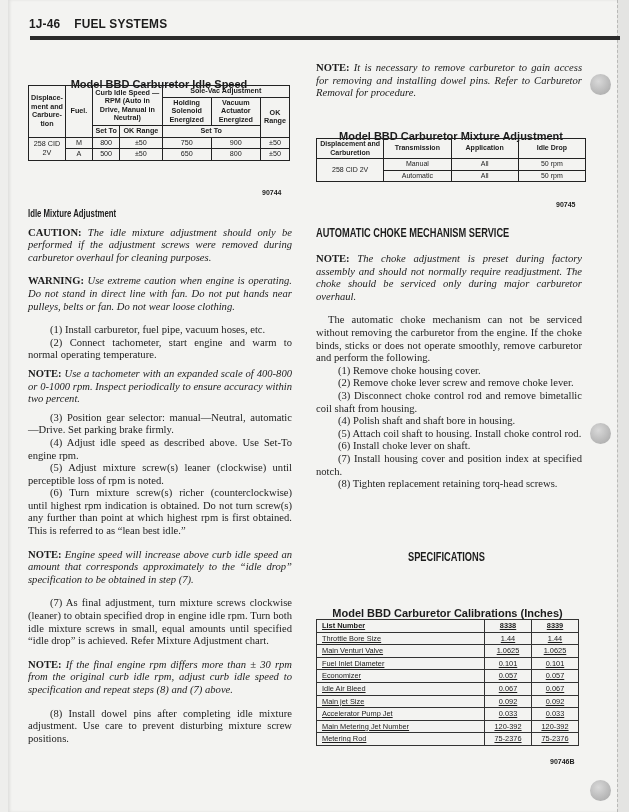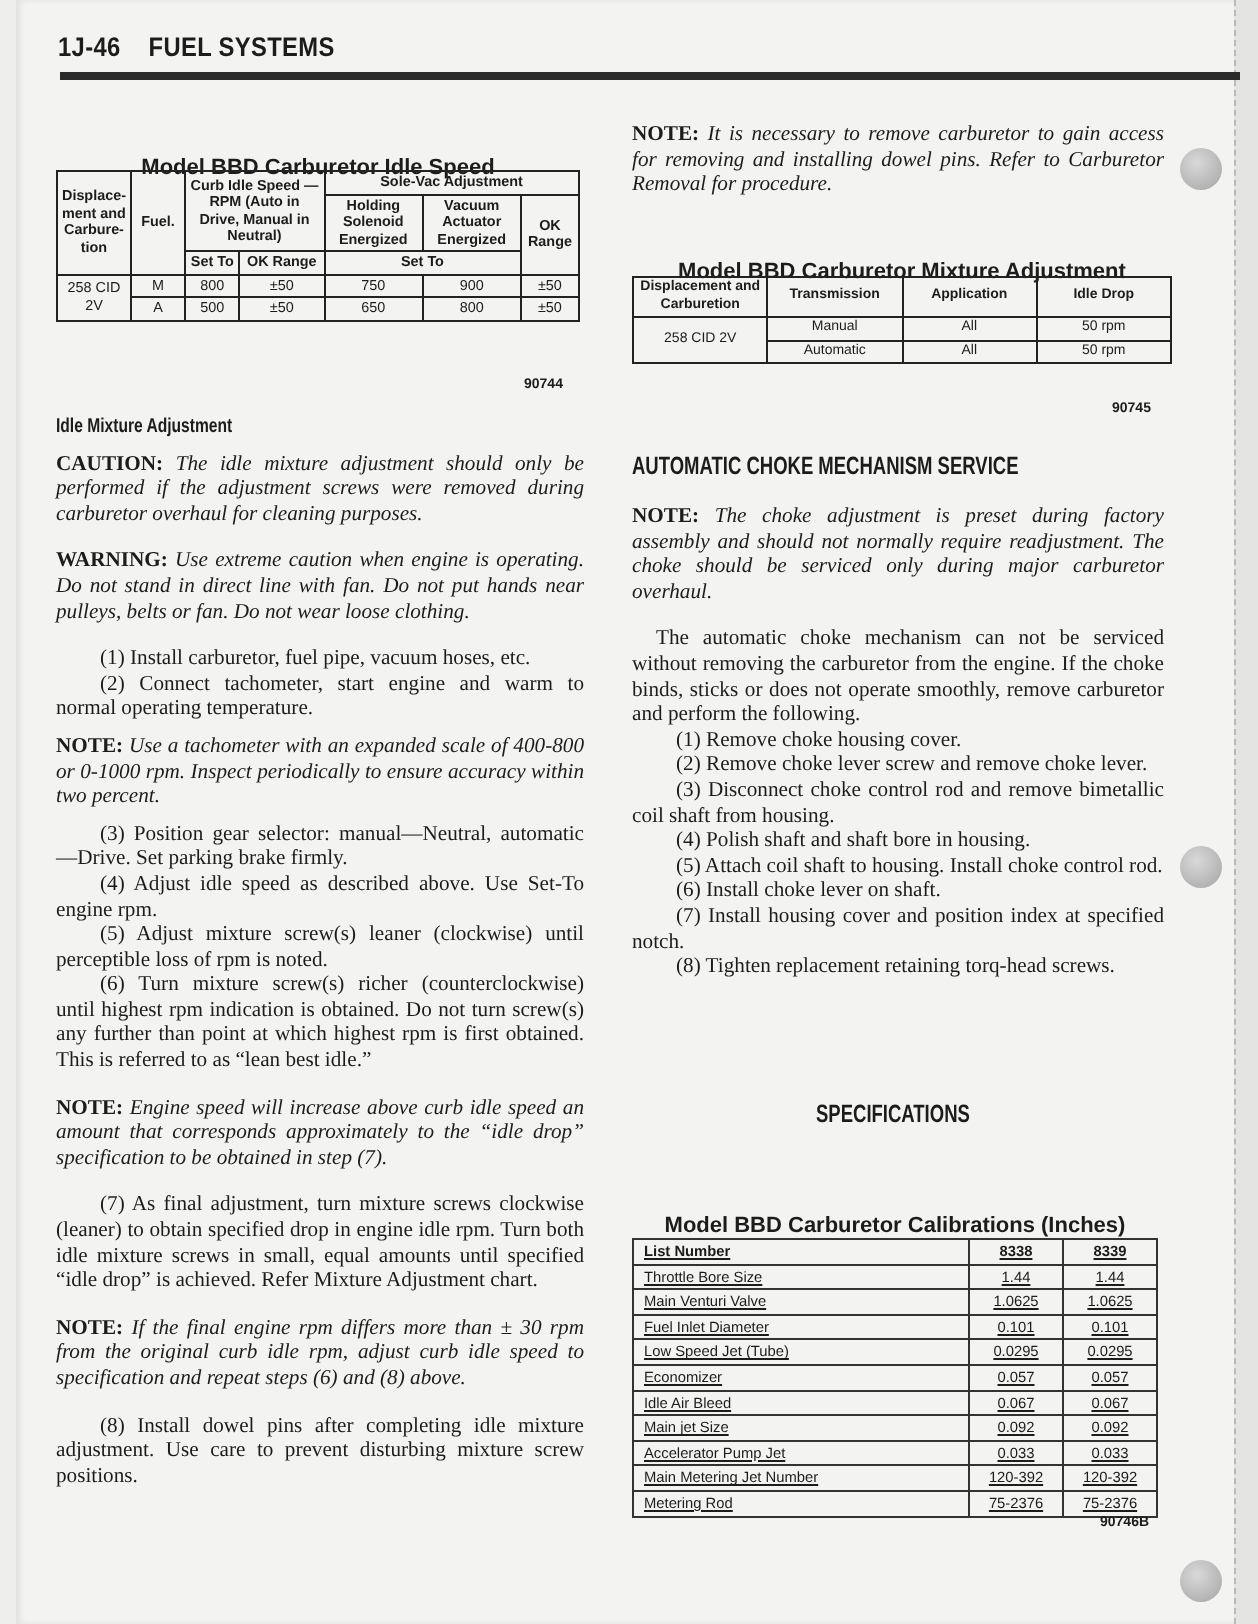--- a/index.html
+++ b/index.html
@@ -145,21 +145,21 @@
   <div class="gap-s"></div>
   <p class="step">(3) Position gear selector: manual—Neutral, automatic—Drive. Set parking brake firmly.</p>
   <p class="step">(4) Adjust idle speed as described above. Use Set-To engine rpm.</p>
   <p class="step">(5) Adjust mixture screw(s) leaner (clockwise) until perceptible loss of rpm is noted.</p>
   <p class="step">(6) Turn mixture screw(s) richer (counterclockwise) until highest rpm indication is obtained. Do not turn screw(s) any further than point at which highest rpm is first obtained. This is referred to as “lean best idle.”</p>
   <div class="gap"></div>
   <p><span class="note-label">NOTE:</span> <span class="it">Engine speed will increase above curb idle speed an amount that corresponds approximately to the “idle drop” specification to be obtained in step (7).</span></p>
   <div class="gap"></div>
   <p class="step">(7) As final adjustment, turn mixture screws clockwise (leaner) to obtain specified drop in engine idle rpm. Turn both idle mixture screws in small, equal amounts until specified “idle drop” is achieved. Refer Mixture Adjustment chart.</p>
   <div class="gap"></div>
-  <p><span class="note-label">NOTE:</span> <span class="it">If the final engine rpm differs more than ± 30 rpm from the original curb idle rpm, adjust curb idle speed to specification and repeat steps (6) and (8) above.</span></p>
+  <p><span class="note-label">NOTE:</span> <span class="it">If the final engine rpm differs more than ± 30 rpm from the original curb idle rpm, adjust curb idle speed to specification and repeat steps (8) and (7) above.</span></p>
   <div class="gap"></div>
   <p class="step">(8) Install dowel pins after completing idle mixture adjustment. Use care to prevent disturbing mixture screw positions.</p>
 </div>
 
 <div class="col" style="left:316px; top:62px; width:266px;">
   <p><span class="note-label">NOTE:</span> <span class="it">It is necessary to remove carburetor to gain access for removing and installing dowel pins. Refer to Carburetor Removal for procedure.</span></p>
 </div>
 
 <div class="tbl-title" style="left:316px; top:114px; width:270px;">Model BBD Carburetor Mixture Adjustment</div>
 <table class="t2">
@@ -222,25 +222,20 @@
         <td>Main Venturi Valve</td>
         <td class="v">1.0625</td>
         <td class="v">1.0625</td>
       </tr>
       <tr>
         <td>Fuel Inlet Diameter</td>
         <td class="v">0.101</td>
         <td class="v">0.101</td>
       </tr>
       <tr>
-        <td>Low Speed Jet (Tube)</td>
-        <td class="v">0.0295</td>
-        <td class="v">0.0295</td>
-      </tr>
-      <tr>
         <td>Economizer</td>
         <td class="v">0.057</td>
         <td class="v">0.057</td>
       </tr>
       <tr>
         <td>Idle Air Bleed</td>
         <td class="v">0.067</td>
         <td class="v">0.067</td>
       </tr>
       <tr>

